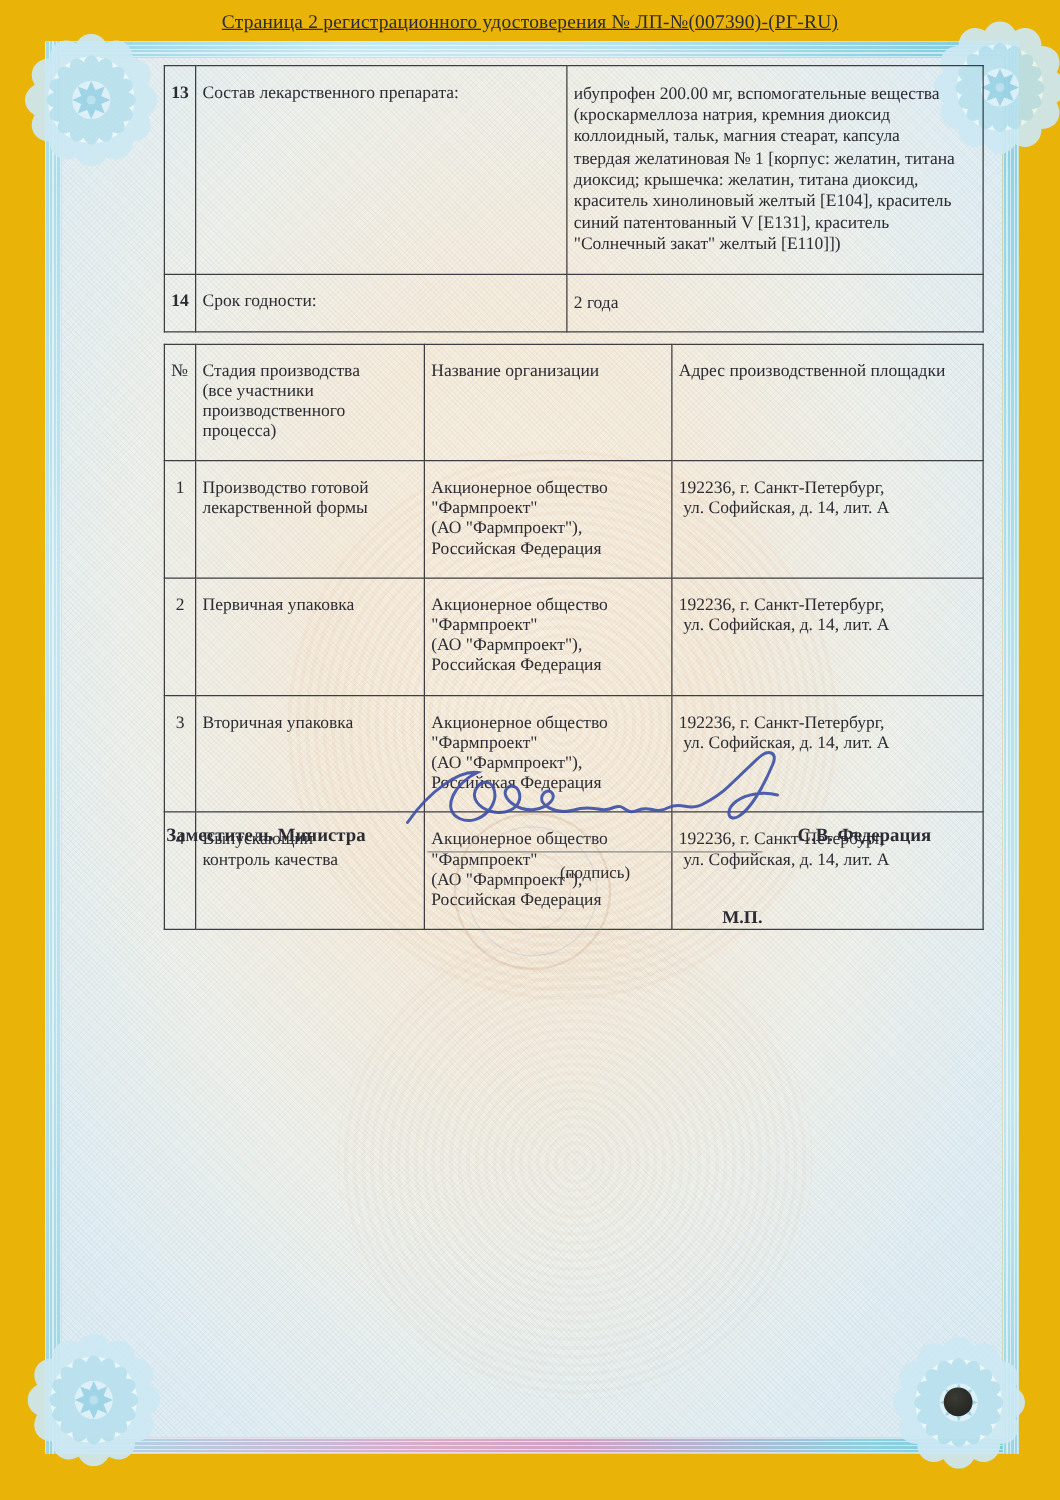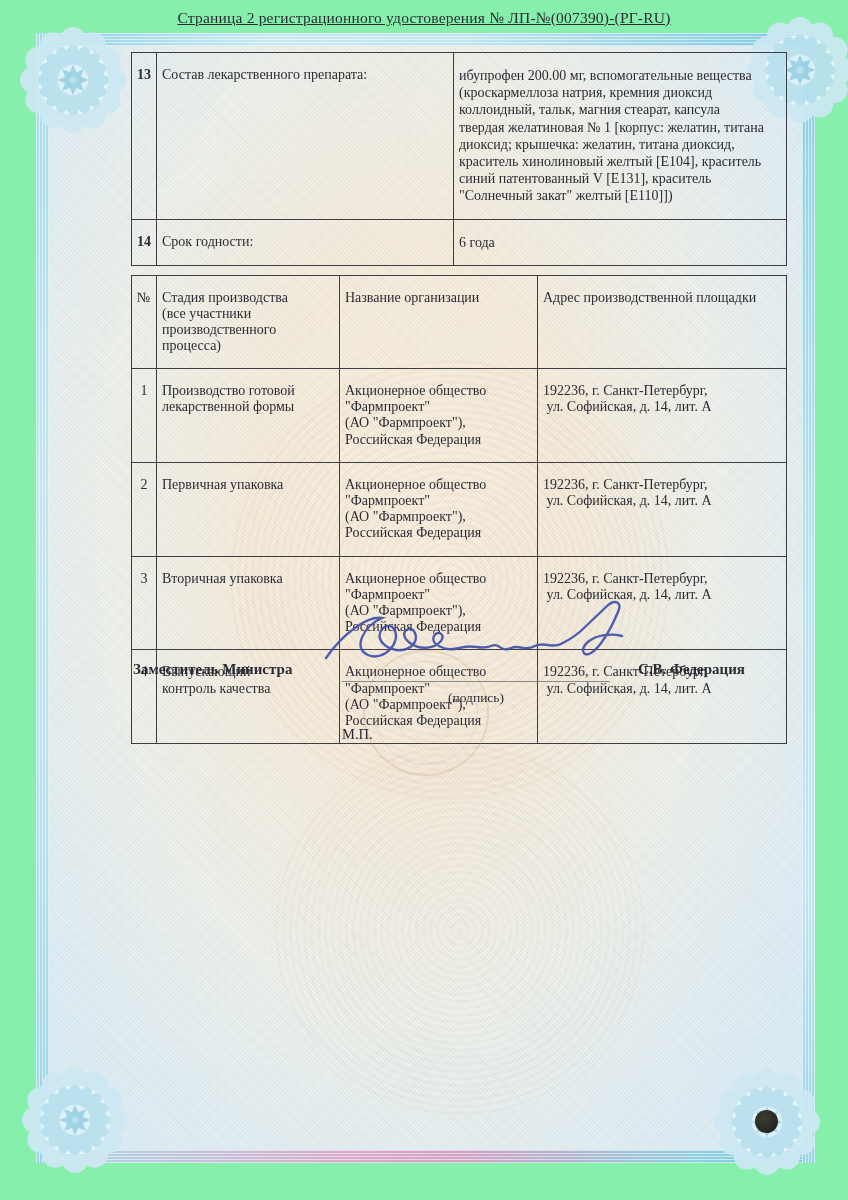--- a/index.html
+++ b/index.html
@@ -1,16 +1,16 @@
 <!DOCTYPE html>
 <html><head>
 <meta charset="utf-8">
 <style>
   html,body{margin:0;padding:0;background:#ffffff;}
-  .page{position:relative;width:848px;height:1200px;background:#86efac;overflow:hidden;
+  .page{position:relative;width:848px;height:1200px;background:#eab308;overflow:hidden;
         font-family:"Liberation Serif","DejaVu Serif",serif;color:#2b2b33;}
   .abs{position:absolute;}
 
   
   .page-header{top:9px;left:0;right:0;text-align:center;font-size:15.5px;letter-spacing:.2px;}
   .page-header span{text-decoration:underline;}
 
   
   .band{position:absolute;}
   .band-top{left:36px;top:33px;right:33px;height:13px;
@@ -65,21 +65,21 @@
 
   
   .intro{left:96px;top:229px;width:725px;text-align:center;font-size:14px;line-height:17px;
     white-space:pre-line;}
 
   
   .sig-position{left:133px;top:661px;font-weight:bold;font-size:15px;}
   .sig-name{left:638px;top:661px;font-weight:bold;font-size:15px;}
   .sig-line{left:342px;top:681px;width:268px;height:1px;background:#8a8a8a;}
   .sig-caption{left:342px;top:690px;width:268px;text-align:center;font-size:13.5px;}
-  .sig-mp{left:342px;top:726px;width:268px;text-align:left;font-size:14.5px;}
+  .sig-mp{left:342px;top:726px;width:268px;text-align:right;font-size:14.5px;font-weight:bold;}
   .sig-svg{left:318px;top:598px;width:352px;height:102px;}
   .stamp{left:363px;top:650px;width:122px;height:122px;border-radius:50%;
     border:2px solid rgba(185,145,110,.22);}
   .stamp::before{content:"";position:absolute;inset:9px;border-radius:50%;
     border:1.5px solid rgba(120,150,200,.18);}
   .stamp::after{content:"";position:absolute;inset:30px;border-radius:50%;
     border:1px solid rgba(185,145,110,.16);}
 </style>
 </head>
 <body>
@@ -287,21 +287,21 @@
 коллоидный, тальк, магния стеарат, капсула
 твердая желатиновая № 1 [корпус: желатин, титана
 диоксид; крышечка: желатин, титана диоксид,
 краситель хинолиновый желтый [Е104], краситель
 синий патентованный V [Е131], краситель
 "Солнечный закат" желтый [Е110]])</td>
       </tr>
       <tr style="height:27px">
         <td class="num">14</td>
         <td class="lbl">Срок годности:</td>
-        <td class="val center">6 года</td>
+        <td class="val center">2 года</td>
       </tr>
     </tbody>
   </table>
 
 
   <table class="doc abs t2">
     <colgroup>
         <col style="width:25px">
         <col style="width:183px">
         <col style="width:198px">

